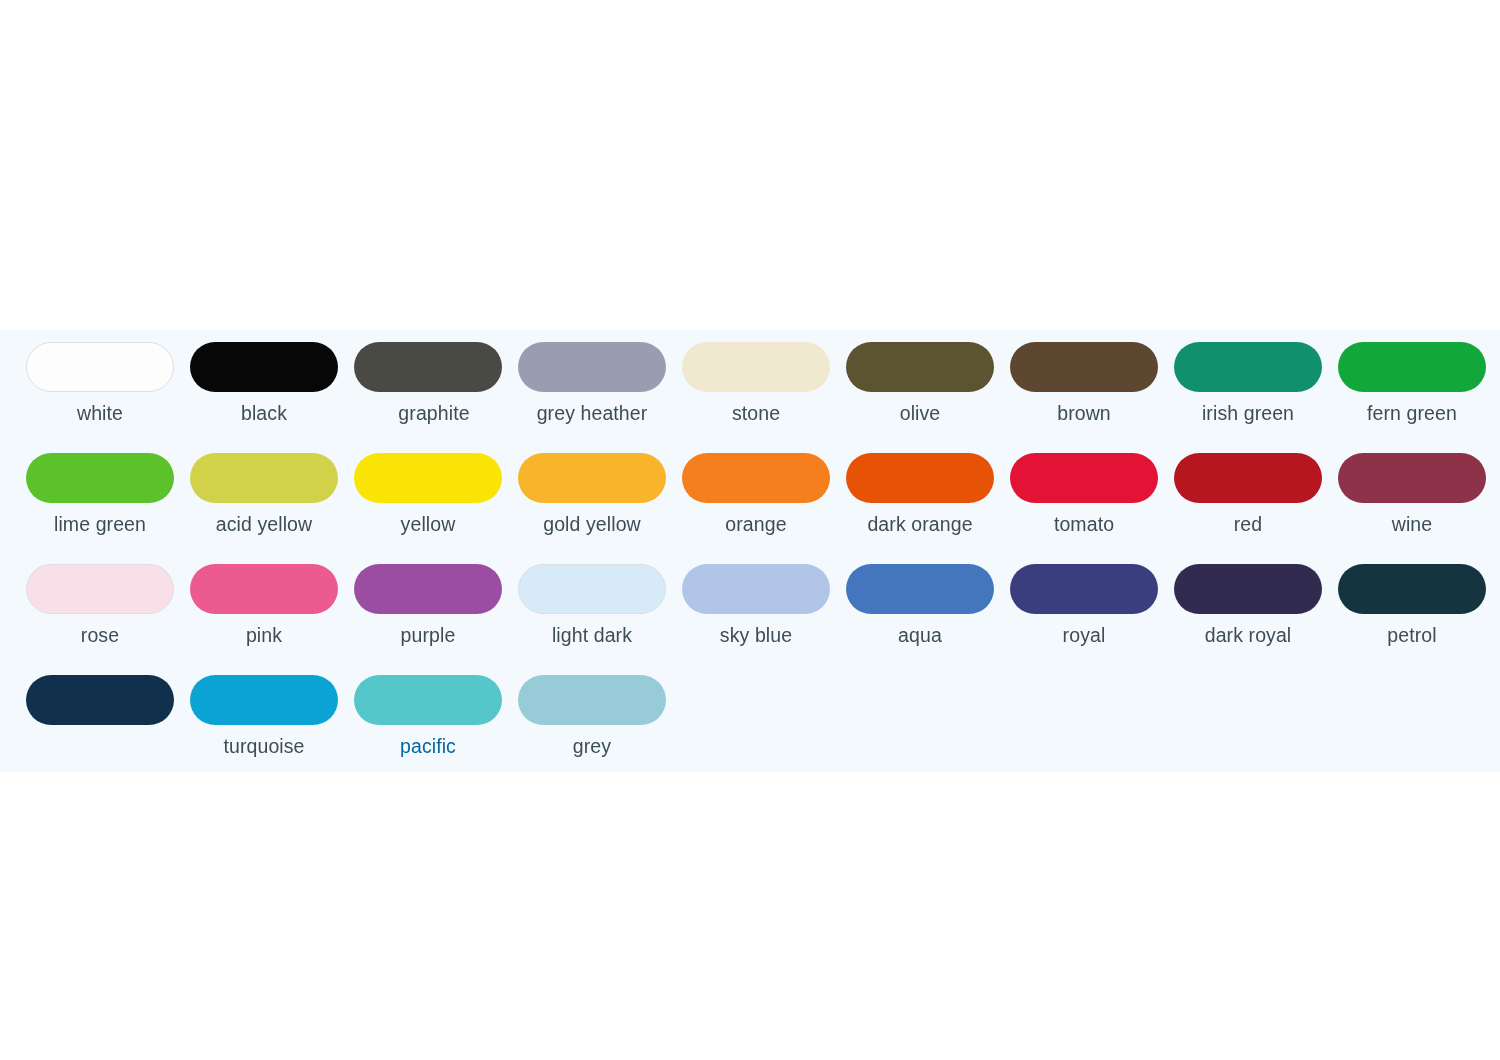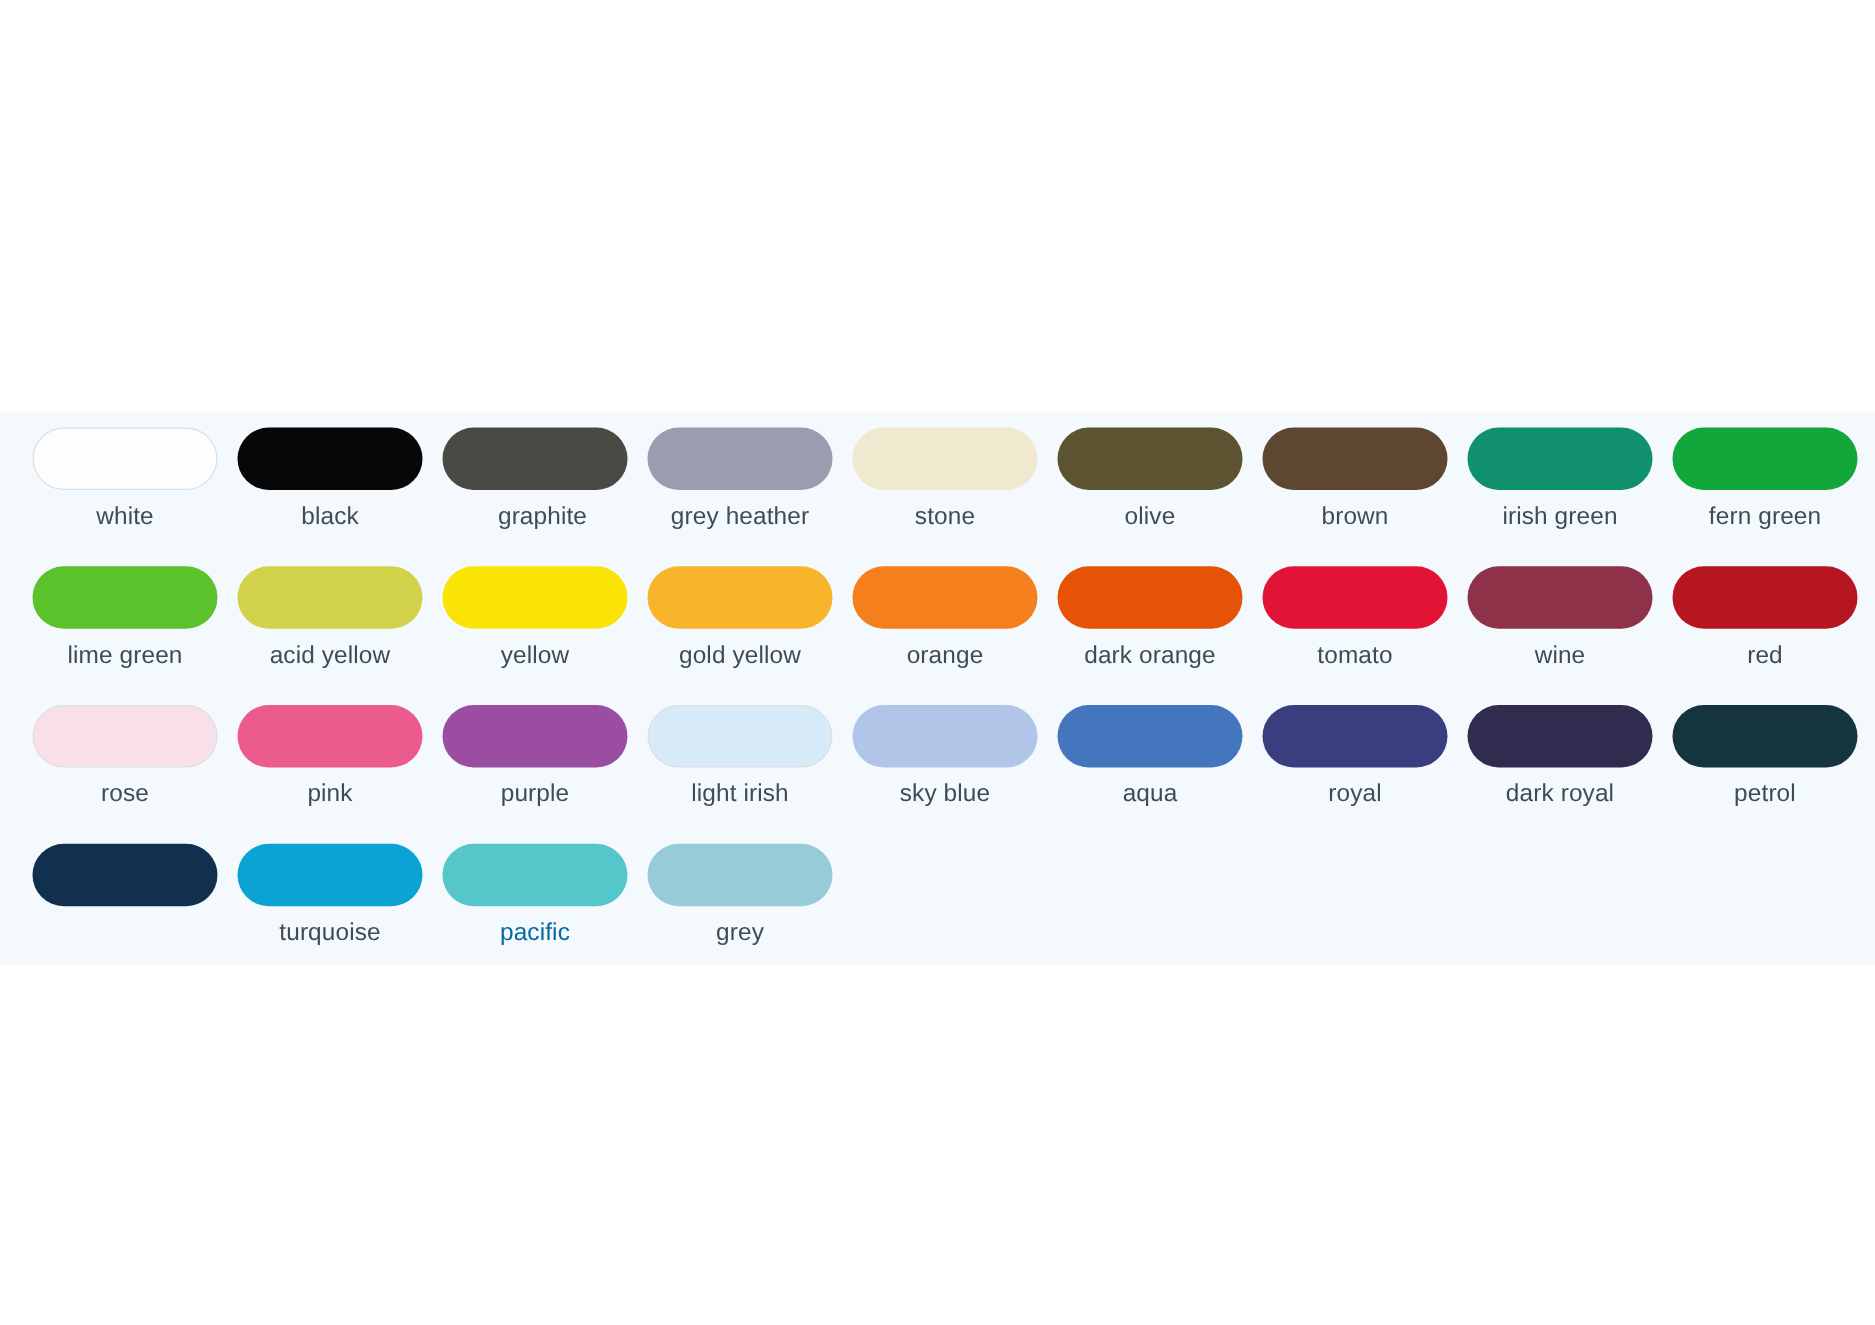--- a/index.html
+++ b/index.html
@@ -150,44 +150,44 @@
         </div>
         <div class="swatch-cell">
           <div class="swatch-chip" style="background: rgb(230, 82, 6);"></div>
           <div class="swatch-label" style="color: rgb(61, 77, 88);">dark orange</div>
         </div>
         <div class="swatch-cell">
           <div class="swatch-chip" style="background: rgb(227, 19, 53);"></div>
           <div class="swatch-label" style="color: rgb(61, 77, 88);">tomato</div>
         </div>
         <div class="swatch-cell">
+          <div class="swatch-chip" style="background: rgb(182, 22, 32);"></div>
+          <div class="swatch-label" style="color: rgb(61, 77, 88);">red</div>
+        </div>
+        <div class="swatch-cell">
           <div class="swatch-chip" style="background: rgb(142, 50, 73);"></div>
           <div class="swatch-label" style="color: rgb(61, 77, 88);">wine</div>
         </div>
-        <div class="swatch-cell">
-          <div class="swatch-chip" style="background: rgb(182, 22, 32);"></div>
-          <div class="swatch-label" style="color: rgb(61, 77, 88);">red</div>
-        </div>
       </div>
       <div class="swatch-row">
         <div class="swatch-cell">
           <div class="swatch-chip has-border" style="background: rgb(248, 223, 232); border-color: rgb(220, 223, 227);"></div>
           <div class="swatch-label" style="color: rgb(61, 77, 88);">rose</div>
         </div>
         <div class="swatch-cell">
           <div class="swatch-chip" style="background: rgb(236, 91, 141);"></div>
           <div class="swatch-label" style="color: rgb(61, 77, 88);">pink</div>
         </div>
         <div class="swatch-cell">
           <div class="swatch-chip" style="background: rgb(154, 77, 161);"></div>
           <div class="swatch-label" style="color: rgb(61, 77, 88);">purple</div>
         </div>
         <div class="swatch-cell">
           <div class="swatch-chip has-border" style="background: rgb(215, 234, 247); border-color: rgb(220, 223, 227);"></div>
-          <div class="swatch-label" style="color: rgb(61, 77, 88);">light irish</div>
+          <div class="swatch-label" style="color: rgb(61, 77, 88);">light dark</div>
         </div>
         <div class="swatch-cell">
           <div class="swatch-chip" style="background: rgb(176, 197, 232);"></div>
           <div class="swatch-label" style="color: rgb(61, 77, 88);">sky blue</div>
         </div>
         <div class="swatch-cell">
           <div class="swatch-chip" style="background: rgb(68, 118, 189);"></div>
           <div class="swatch-label" style="color: rgb(61, 77, 88);">aqua</div>
         </div>
         <div class="swatch-cell">

